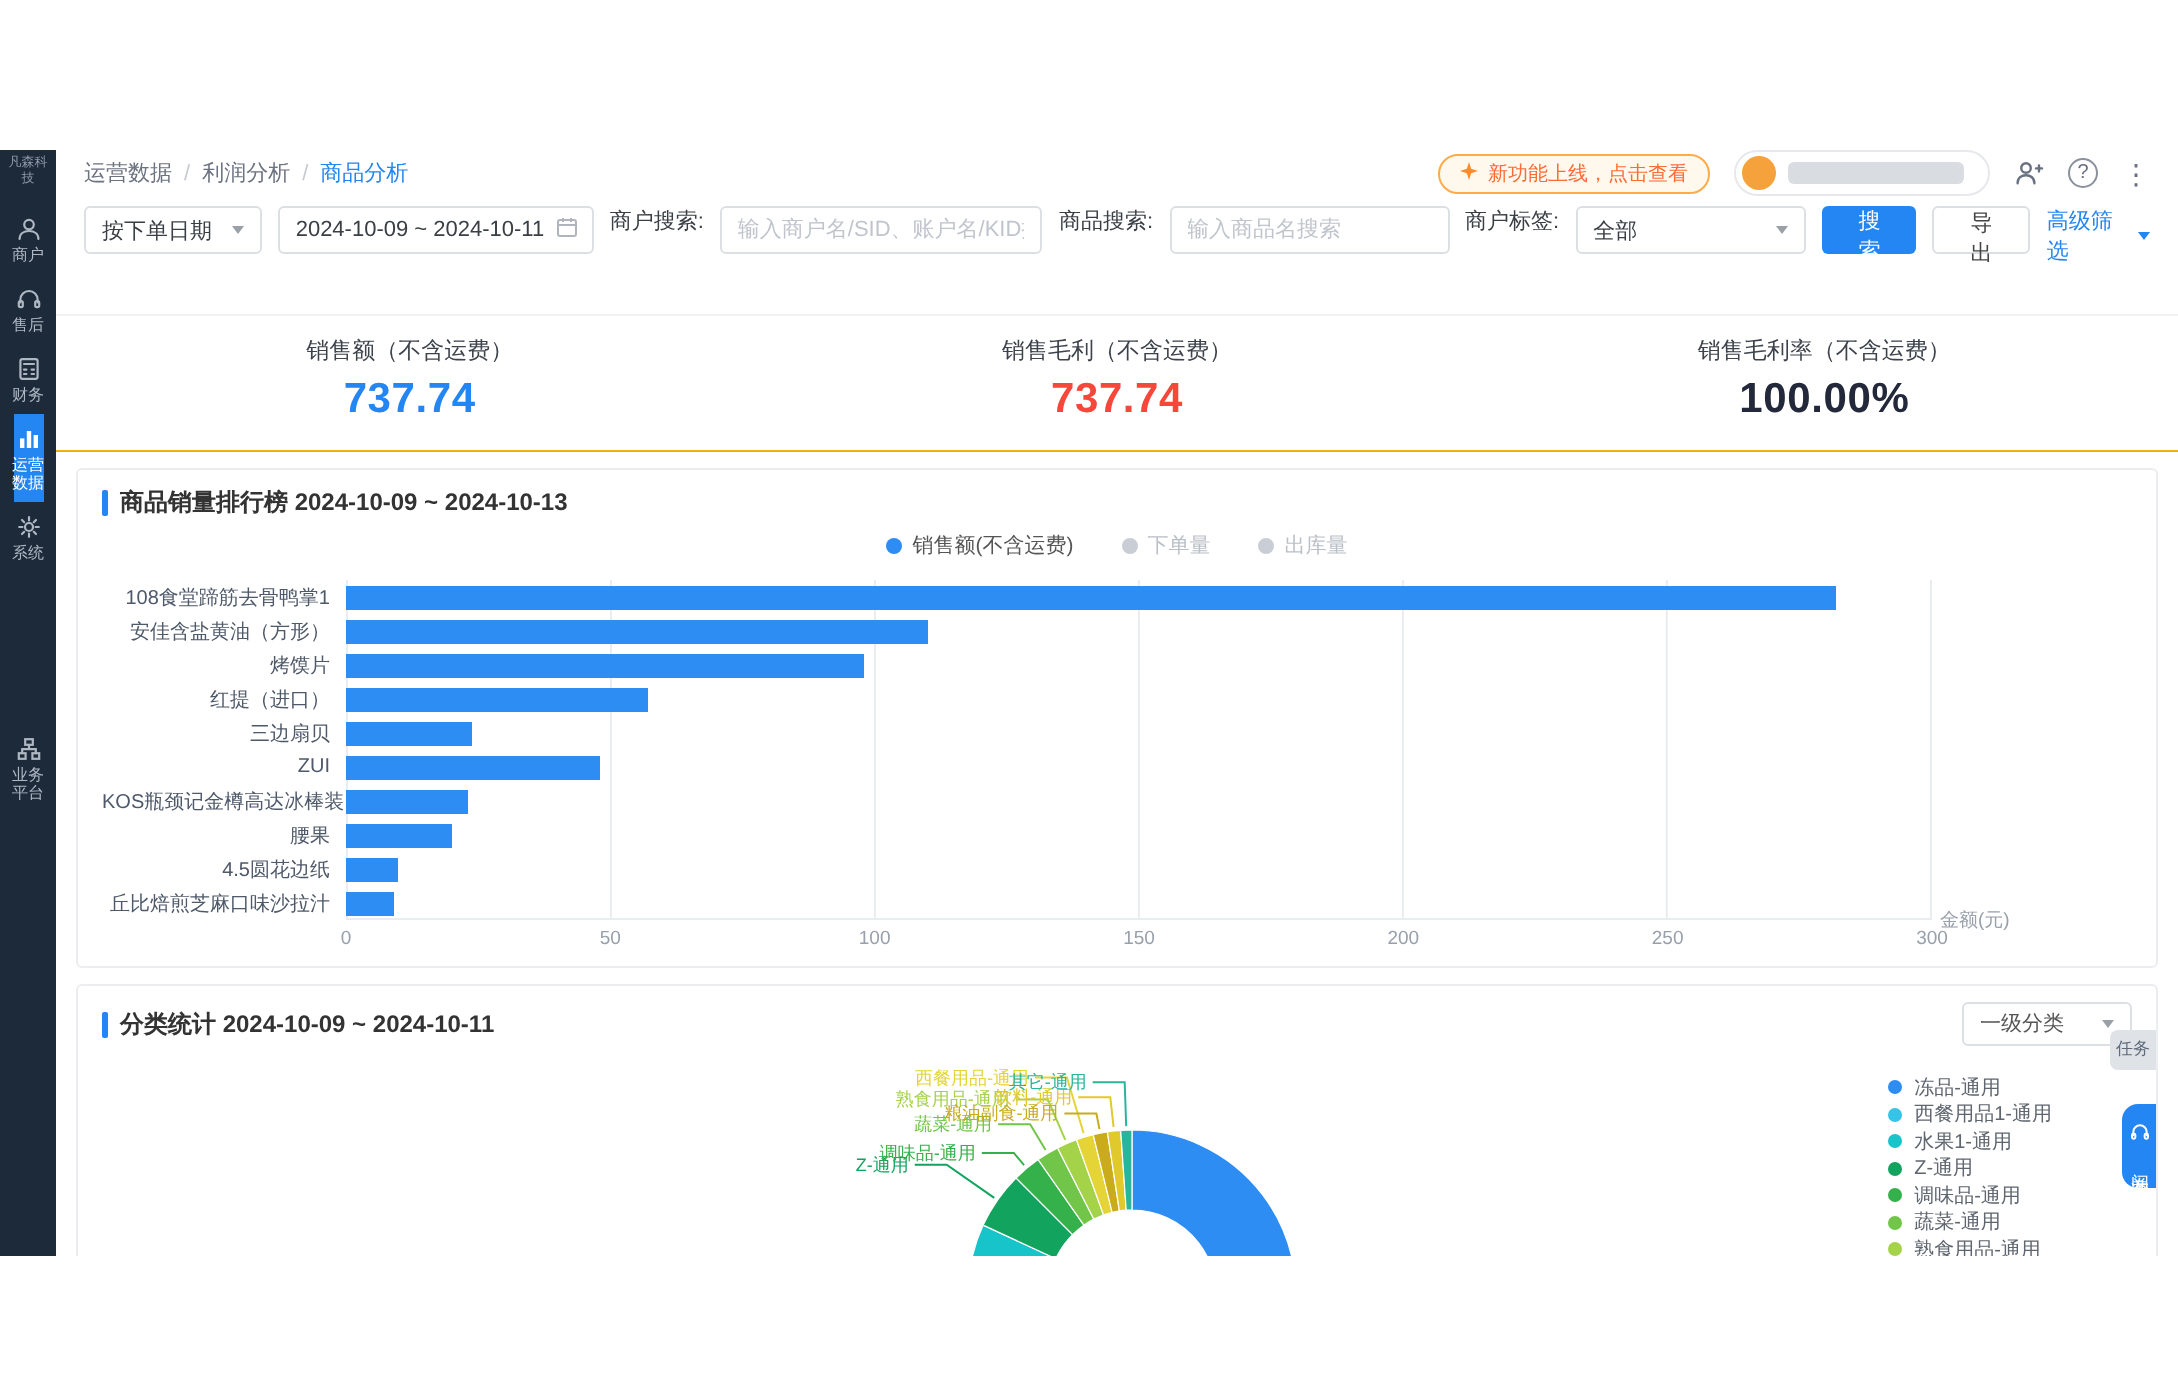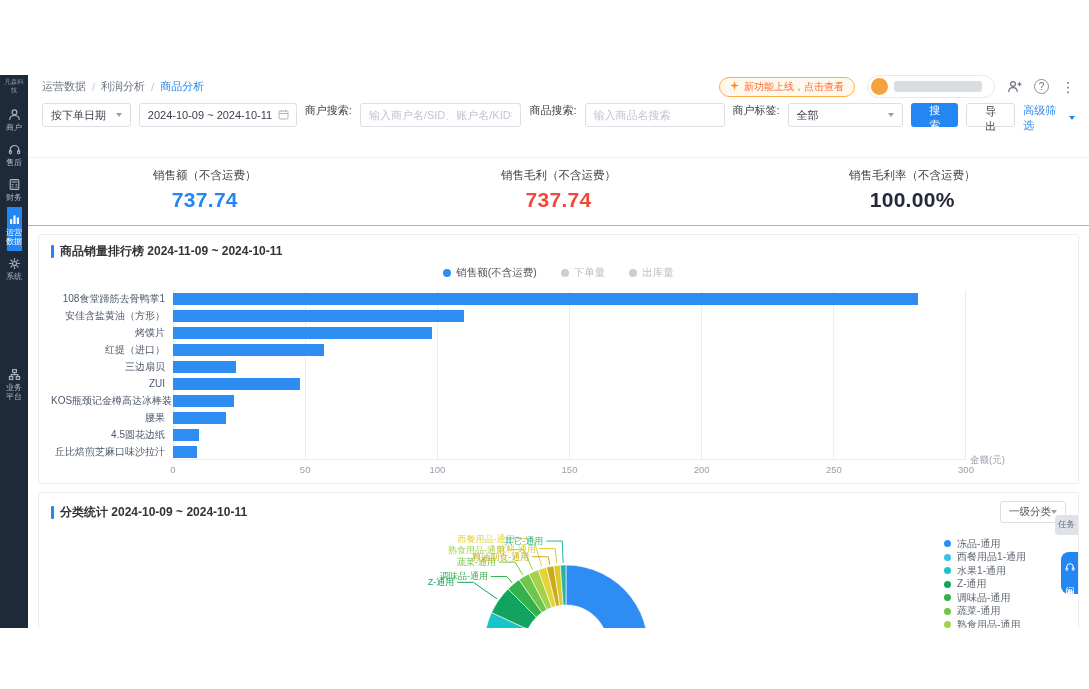--- a/index.html
+++ b/index.html
@@ -53,21 +53,21 @@
   .stats { display:flex; padding:10px 0 13px; border-bottom:1px solid #eab308; }
   .stat { flex:1; text-align:center; }
   .stat .lb { font-size:11.5px; color:#3d434c; margin-bottom:5px; }
   .stat .val { font-size:21px; font-weight:bold; letter-spacing:.3px; }
 
   
   .card { margin:8px 10px 0; border:1px solid #ebedf0; border-radius:3px; background:#fff; padding:8px 12px; position:relative; }
   .card-head { display:flex; align-items:center; justify-content:space-between; }
   .card-title { display:flex; align-items:center; gap:6px; font-size:12px; font-weight:bold; color:#333; }
   .title-bar { width:3px; height:13px; background:#2486f2; border-radius:1px; }
-  .mini-select { border:1px solid #dcdfe3; border-radius:3px; font-size:10.5px; color:#555; padding:3px 8px; display:flex; gap:0; align-items:center; cursor:pointer; }
+  .mini-select { border:1px solid #dcdfe3; border-radius:3px; font-size:10.5px; color:#555; padding:3px 8px; display:flex; gap:19px; align-items:center; cursor:pointer; }
 
   
   .chart-legend { display:flex; justify-content:center; gap:24px; margin:6px 0 10px; font-size:10.5px; color:#555; }
   .legend-item { display:flex; align-items:center; gap:5px; cursor:pointer; }
   .legend-dot { width:8px; height:8px; border-radius:50%; background:#2e8df2; }
   .legend-item.inactive { color:#b9bfc7;font-family:Liberation Serif, serif; }
   .legend-item.inactive .legend-dot { background:#c9ced6; }
 
   .bar-plot { position:relative; margin-right:100px; }
   .grid-bg { position:absolute; left:122px; right:0; top:0; height:170px;
@@ -251,21 +251,21 @@
       <div class="stat">
         <div class="lb">销售毛利率（不含运费）</div>
         <div class="val" style="color: rgb(35, 41, 58);">100.00%</div>
       </div>
     </div>
 
     <div class="card">
       <div class="card-head">
         <div class="card-title">
           <span class="title-bar"></span>
-          <span>商品销量排行榜 2024-11-09 ~ 2024-10-11</span>
+          <span>商品销量排行榜 2024-10-09 ~ 2024-10-13</span>
         </div>
       </div>
       <div class="chart-legend">
           <div class="legend-item">
             <span class="legend-dot"></span>
             <span>销售额(不含运费)</span>
           </div>
           <div class="legend-item inactive">
             <span class="legend-dot"></span>
             <span>下单量</span>

